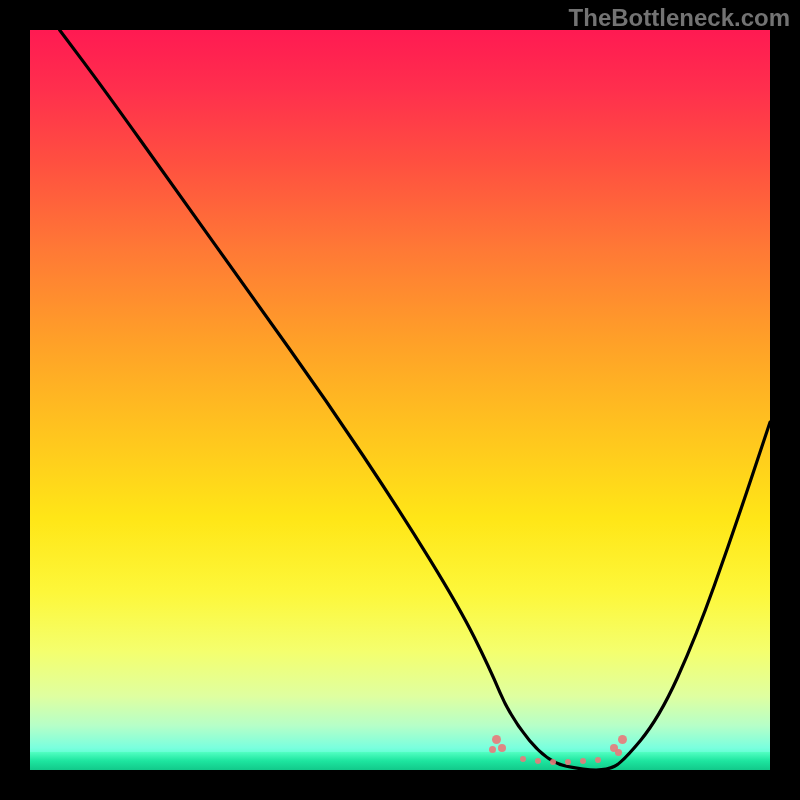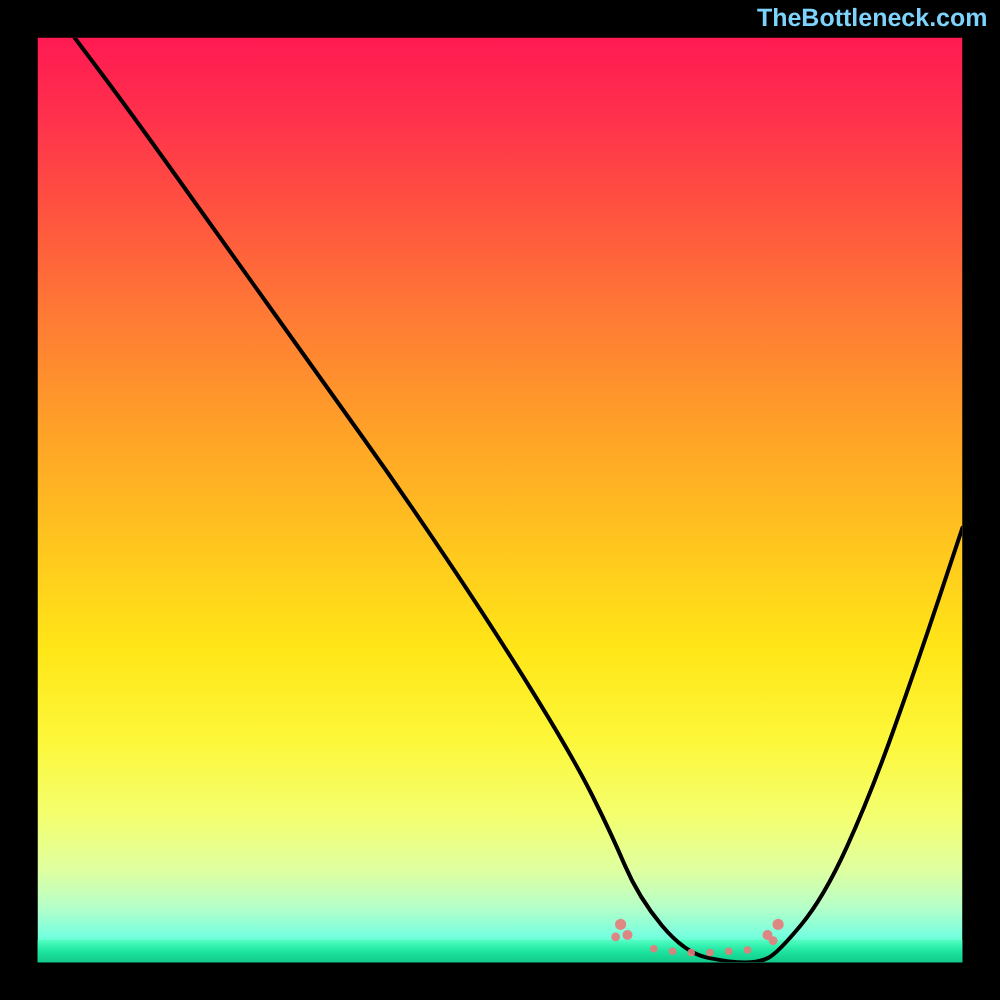--- a/index.html
+++ b/index.html
@@ -8,23 +8,23 @@
     position: relative;
     width: 800px;
     height: 800px;
     background: #000;
   }
   .watermark {
     position: absolute;
     top: 4px;
     right: 10px;
     font-family: Arial, sans-serif;
-    font-size: 20px;
+    font-size: 24px;
     font-weight: bold;
-    color: #7dd3fc;
+    color: #737373;
     z-index: 10;
   }
   .plot-area {
     position: absolute;
     left: 30px;
     top: 30px;
     width: 740px;
     height: 740px;
     overflow: hidden;
   }

